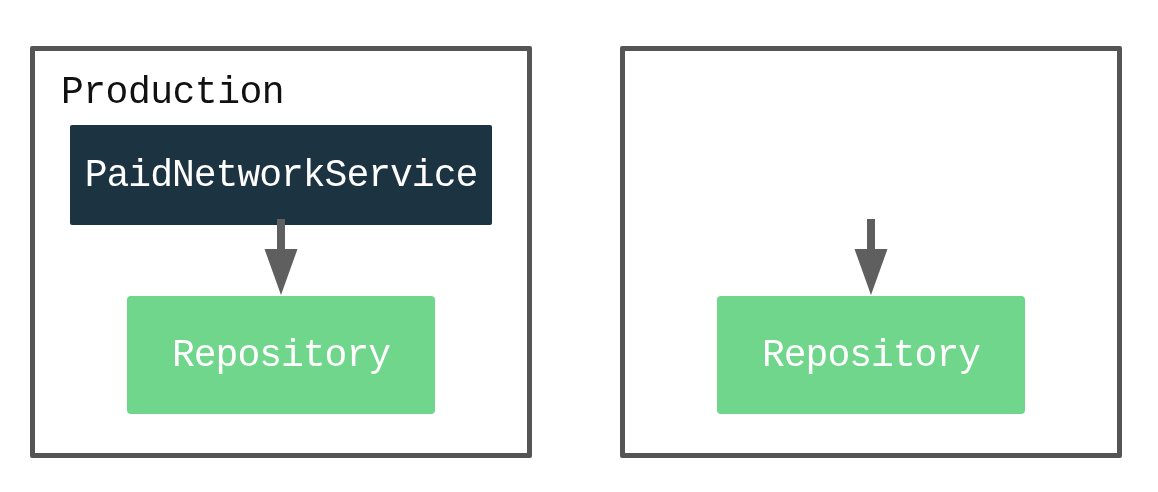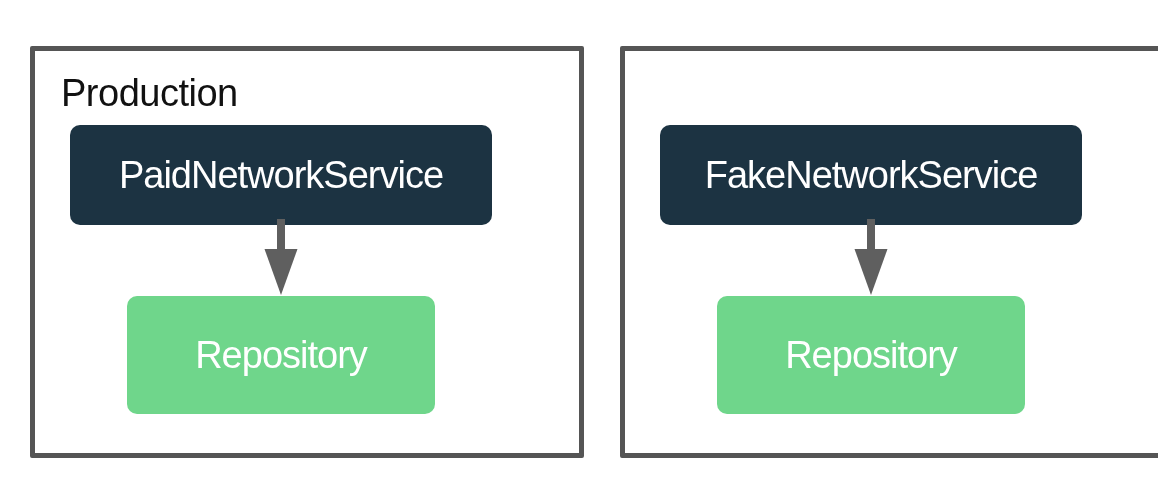--- a/index.html
+++ b/index.html
@@ -11,26 +11,27 @@
   .canvas {
     position: relative;
     width: 1158px;
     height: 492px;
     background: var(--c-background, #ffffff);
     overflow: hidden;
   }
   .panel {
     position: absolute;
     top: 46px;
-    width: 554px;
+    width: 502px;
     height: 412px;
     box-sizing: border-box;
     border: 5px solid var(--c-panel_border, #555555);
     border-radius: 2px;
     background: var(--c-background, #ffffff);
+    font-family: Liberation Mono, monospace;
   }
   .panel.production { left: 30px; }
   .panel.test { left: 620px; }
 
   .panel-label {
     position: absolute;
     left: 26px;
     top: 22px;
     font-size: 38px;
     line-height: 40px;
@@ -38,40 +39,40 @@
     color: var(--c-text_dark, #111111);
     white-space: nowrap;
   }
   .service-box {
     position: absolute;
     left: 35px;
     top: 74px;
     width: 422px;
     height: 100px;
     background: var(--c-service_box, #1c3342);
-    border-radius: 10px;
+    border-radius: 2px;
     display: flex;
     align-items: center;
     justify-content: center;
     z-index: 2;
   }
   .service-box .box-text {
     color: var(--c-text_light, #ffffff);
     font-size: 38px;
     letter-spacing: -1px;
     white-space: nowrap;
   }
   .repo-box {
     position: absolute;
     left: 92px;
     top: 245px;
     width: 308px;
     height: 118px;
     background: var(--c-repository_box, #6fd68b);
-    border-radius: 10px;
+    border-radius: 4px;
     display: flex;
     align-items: center;
     justify-content: center;
     z-index: 2;
   }
   .repo-box .box-text {
     color: var(--c-text_light, #ffffff);
     font-size: 38px;
     letter-spacing: -1px;
     white-space: nowrap;
@@ -100,23 +101,20 @@
       <polygon points="0.5,30 33.5,30 17,76" fill="var(--c-arrow, #5f5f5f)"></polygon>
     </svg>
 
     <div class="repo-box">
       <span class="box-text">Repository</span>
     </div>
   </section>
 
   <section class="panel test">
 
-    <div class="service-box">
-      <span class="box-text">FakeNetworkService</span>
-    </div>
 
     <svg class="arrow" width="34" height="76" viewBox="0 0 34 76" aria-hidden="true">
       <rect x="13" y="0" width="8" height="34" fill="var(--c-arrow, #5f5f5f)"></rect>
       <polygon points="0.5,30 33.5,30 17,76" fill="var(--c-arrow, #5f5f5f)"></polygon>
     </svg>
 
     <div class="repo-box">
       <span class="box-text">Repository</span>
     </div>
   </section>

